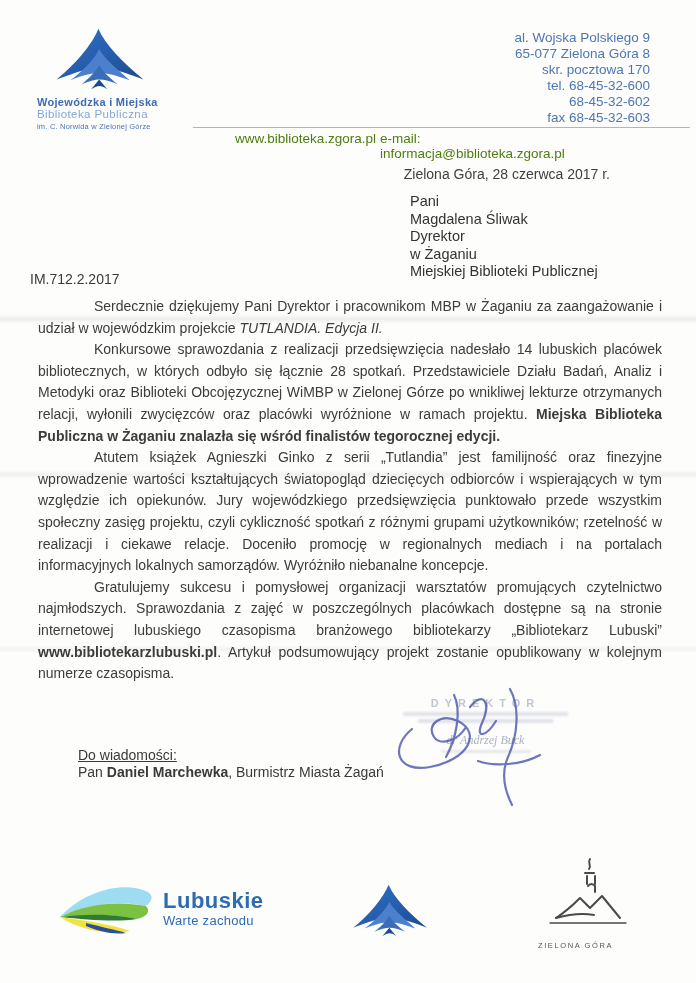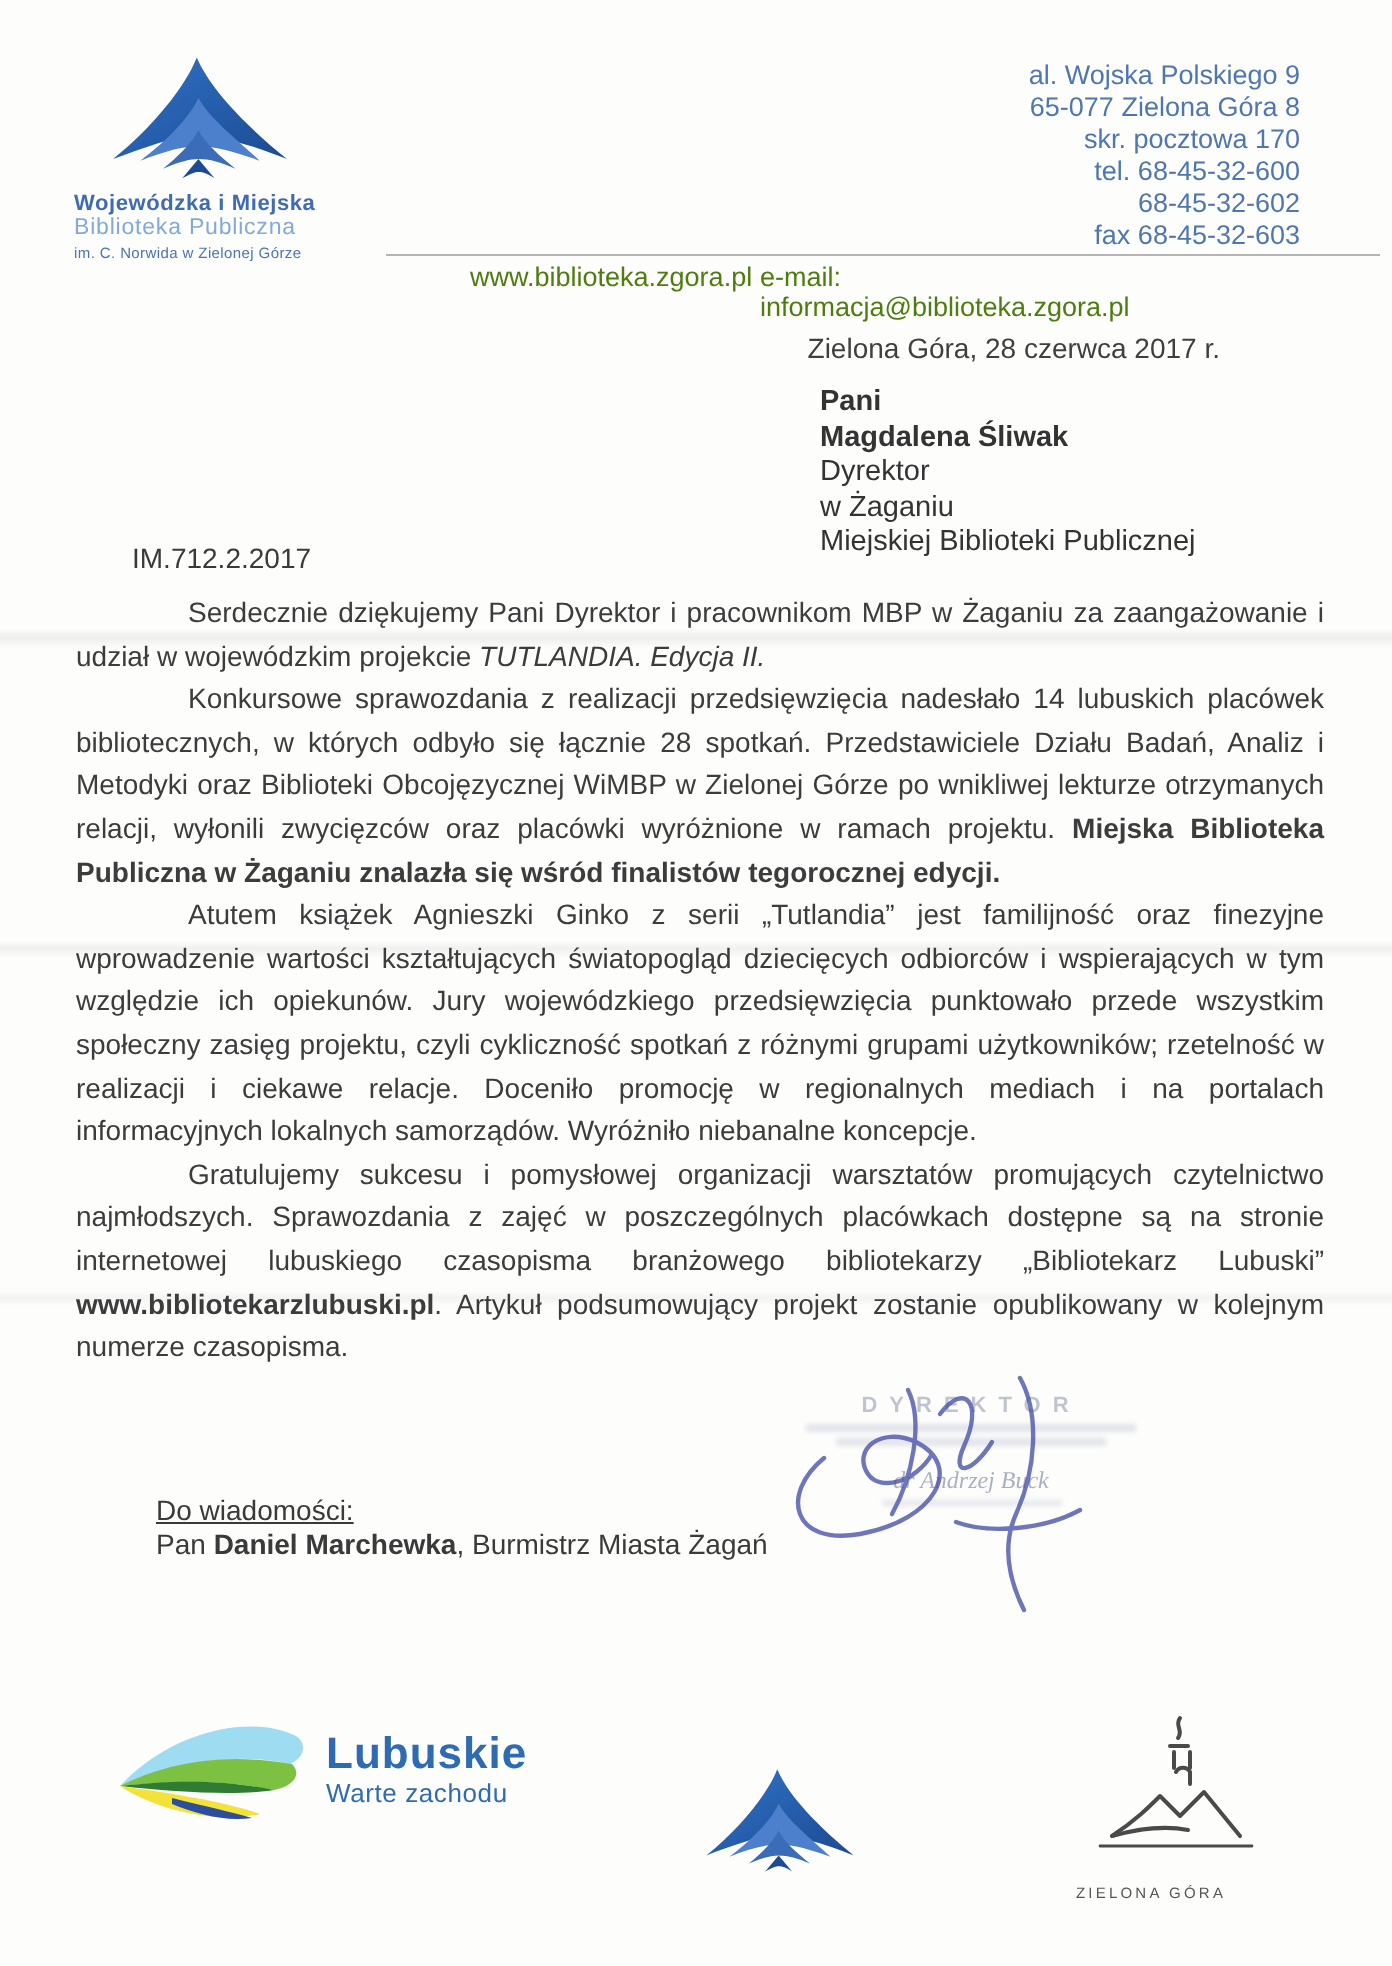--- a/index.html
+++ b/index.html
@@ -17,40 +17,40 @@
   .org-l2{font-size:11.5px;color:#82a9d8;letter-spacing:.4px;}
   .org-l3{font-size:7.5px;color:#4a74b4;letter-spacing:.2px;margin-top:1px;}
   .address{right:46px;top:30px;text-align:right;font-size:13.5px;line-height:16px;color:#4e76b2;}
   .header-rule{left:193px;top:127px;width:497px;border-top:1px solid #b5b5b5;height:0;}
   .webline{top:131px;left:0;width:580px;height:18px;font-size:13.5px;color:#4d7c0f;}
   .webline .www{position:absolute;left:235px;}
   .webline .email{position:absolute;left:380px;}
   
   .dateline{top:166px;right:86px;font-size:14px;color:#3f3f3f;}
   .recipient{left:410px;top:193px;font-size:14.5px;line-height:17.5px;color:#333;}
-  .recipient .b{font-weight:bold;}
-  .reference{left:30px;top:271px;font-size:14px;color:#3a3a3a;margin-left:36px;}
+  .recipient .b{font-weight:normal;}
+  .reference{left:30px;top:271px;font-size:14px;color:#3a3a3a;}
   
   .body-text{left:38px;top:296px;width:624px;font-size:14px;line-height:21.6px;text-align:justify;color:#3c3c3c;}
   .body-text p{margin:0;text-indent:56px;}
   .it{font-style:italic;}
   .bd{font-weight:bold;}
   
   .sig-block{left:378px;top:683px;width:215px;height:120px;}
   .stamp{position:absolute;left:0;top:14px;width:215px;text-align:center;color:#8d96ad;}
   .stamp-title{font-size:11px;letter-spacing:6px;opacity:.55;font-weight:bold;}
   .stamp-line{margin:3px auto 0;height:4px;background:#9aa4bb;opacity:.28;filter:blur(1.3px);}
   .stamp-name{margin-top:10px;font-family:"Liberation Serif", serif;font-style:italic;font-size:12px;color:#7b87a2;opacity:.65;}
   .stamp-sub{margin:2px auto 0;height:3px;width:90px;background:#9aa4bb;opacity:.25;filter:blur(1.2px);}
   .scribble{position:absolute;left:4px;top:-6px;overflow:visible;}
   
   .cc{left:78px;top:747px;font-size:14px;line-height:17px;color:#3a3a3a;}
   .cc-head{text-decoration:underline;}
   
-  .lubuskie{left:58px;top:854px;width:250px;height:75px;}
+  .lubuskie{left:58px;top:878px;width:250px;height:75px;}
   .lubuskie-text{position:absolute;left:105px;top:12px;color:#2f6bb3;}
   .lubuskie-title{font-size:22px;font-weight:bold;letter-spacing:.5px;line-height:22px;}
   .lubuskie-sub{font-size:13px;margin-top:1px;letter-spacing:.3px;}
   .lib-footer{left:340px;top:884px;}
   .zg{left:538px;top:856px;width:110px;text-align:left;}
   .zg-label{font-size:7.5px;letter-spacing:1.6px;color:#555;margin-top:1px;}
   
   .streak{left:0;width:696px;pointer-events:none;}
   .s1{top:314px;height:10px;background:linear-gradient(#0000,#88888822,#0000);}
   .s2{top:470px;height:9px;background:linear-gradient(#0000,#8888881c,#0000);}

